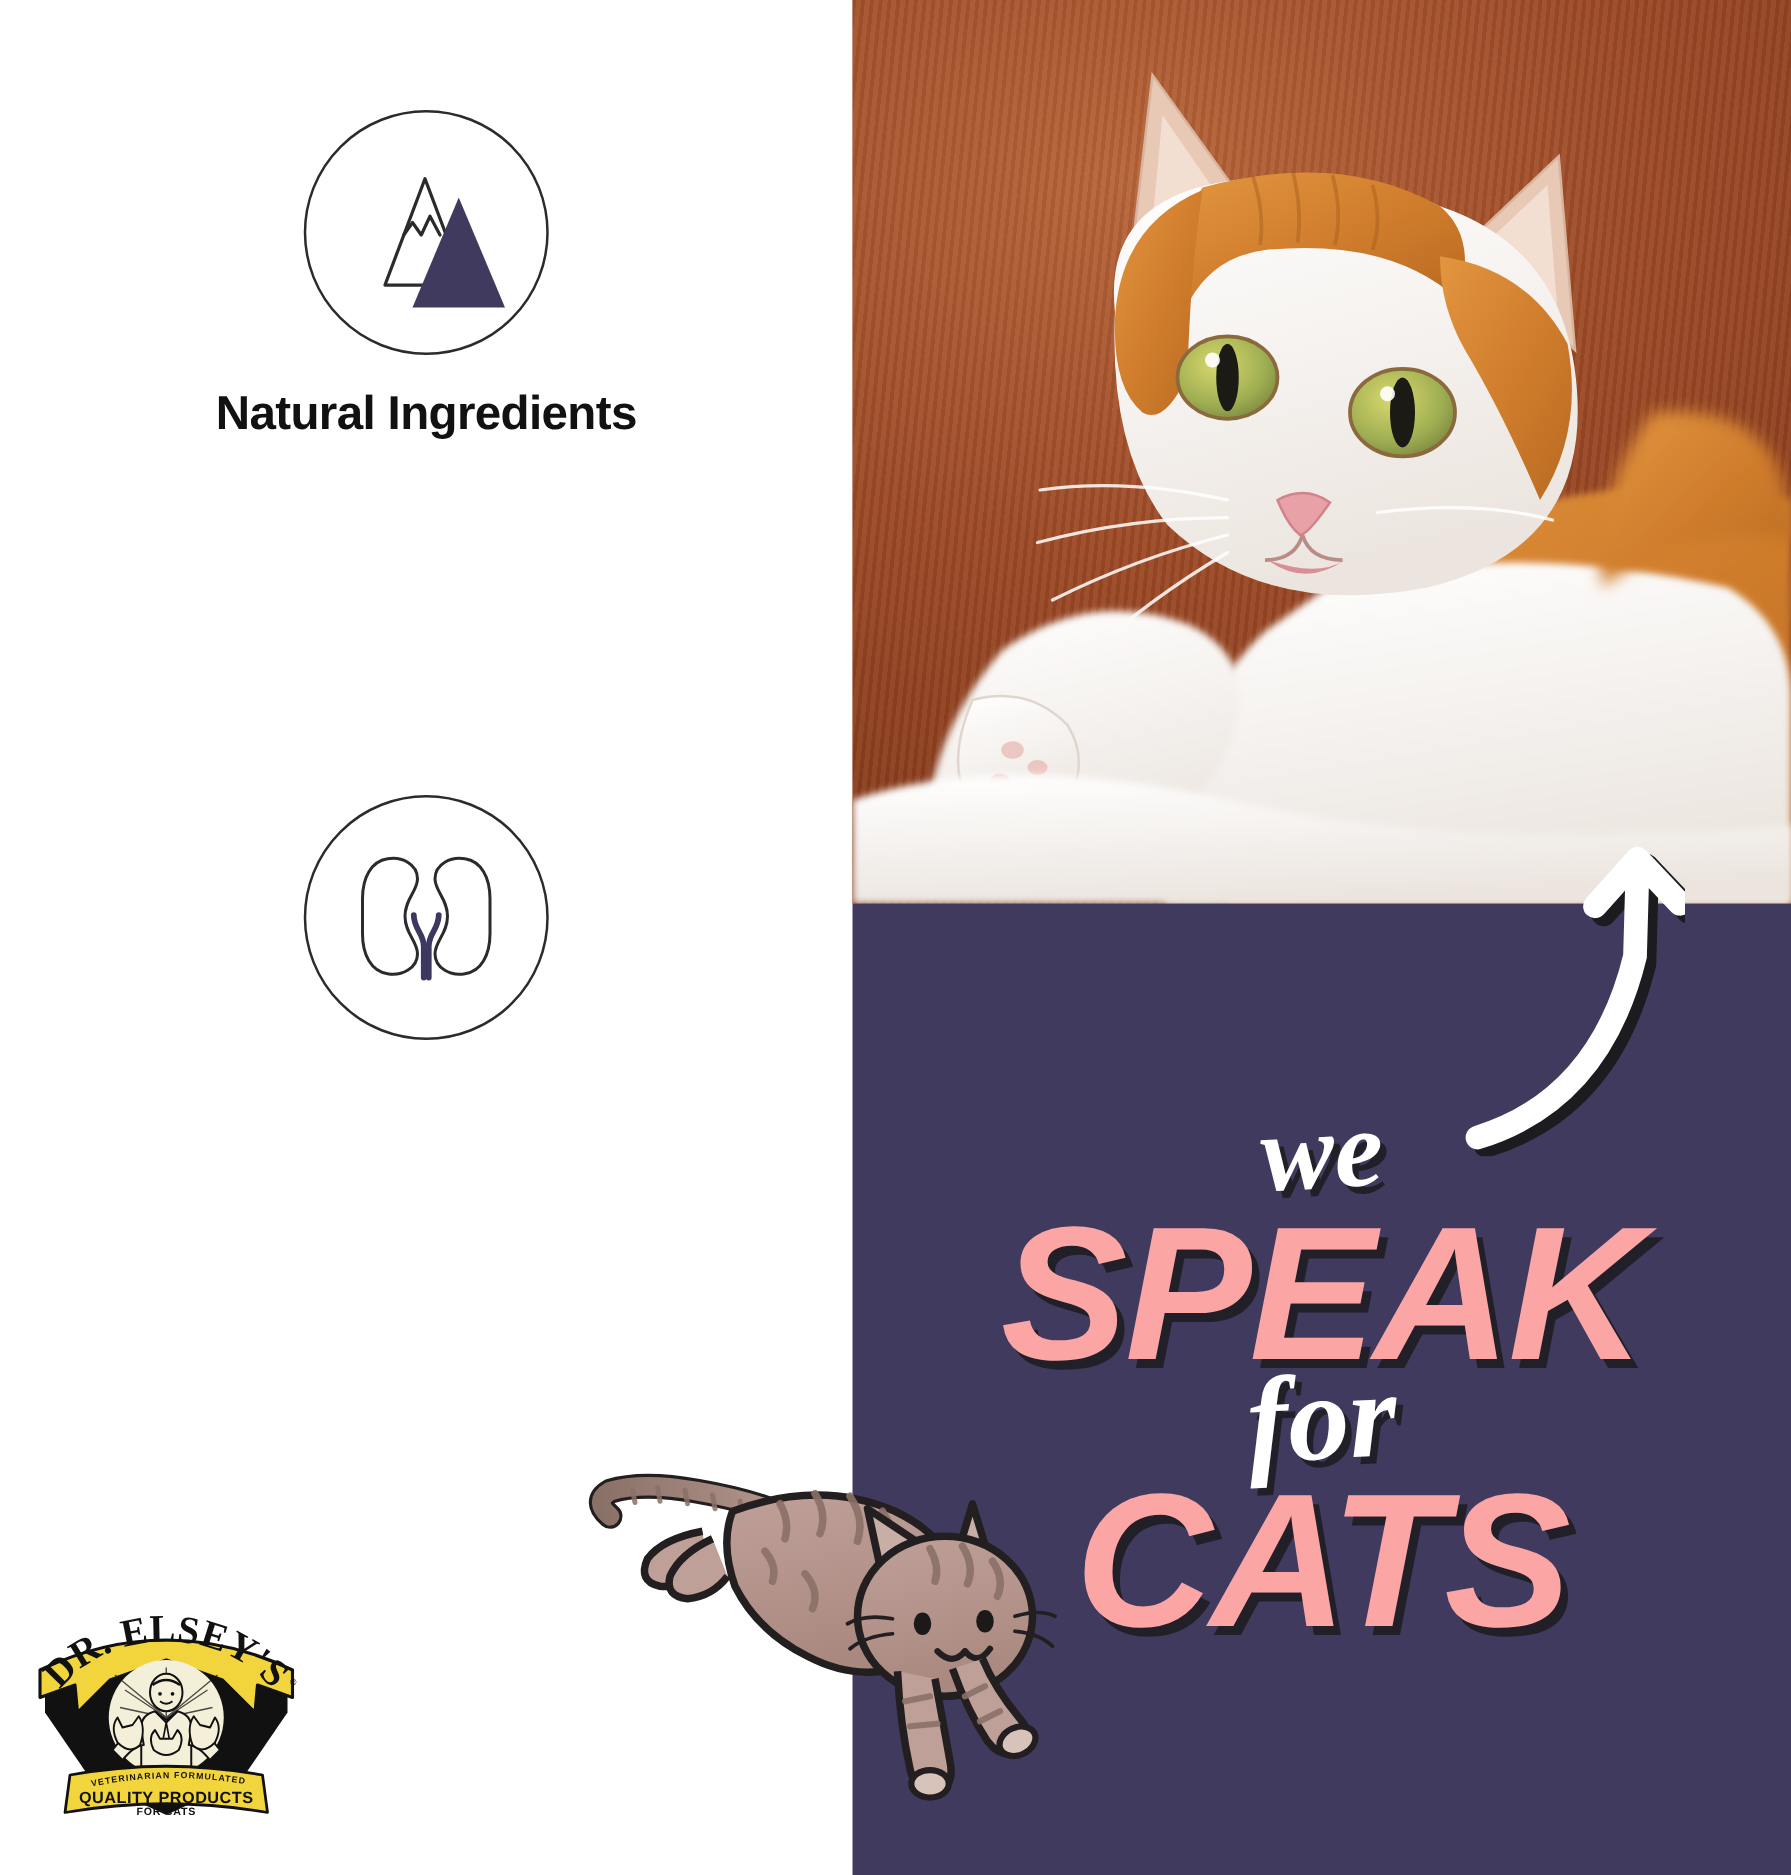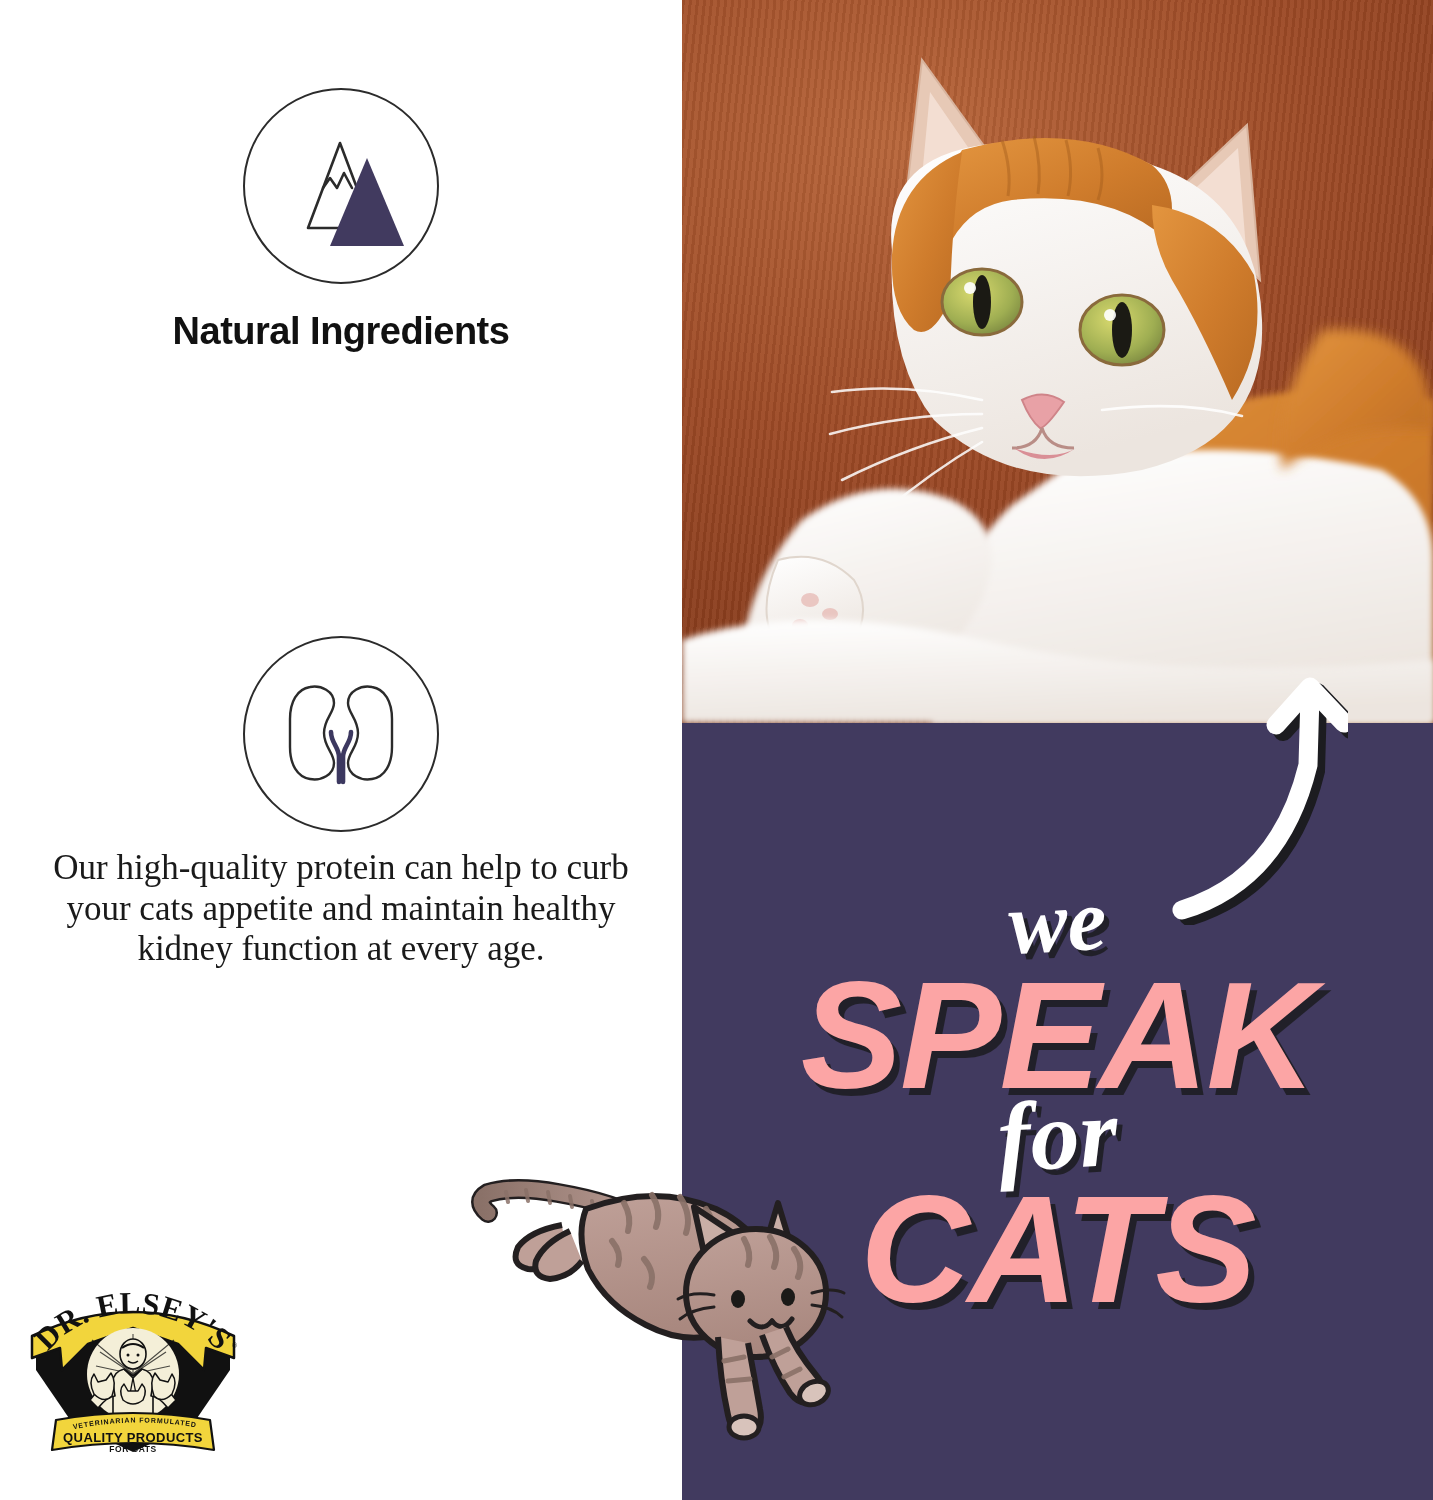--- a/index.html
+++ b/index.html
@@ -201,21 +201,20 @@
         <svg width="140" height="130" viewBox="0 0 140 130" aria-hidden="true">
 
           <path d="M63 34 C63 22 50 16 39 18 C26 20 19 33 19 50 L19 78 C19 95 26 108 39 110 C50 112 63 106 63 94 C63 84 53 78 53 64 C53 50 63 44 63 34 Z" fill="#ffffff" stroke="#2b2b2b" stroke-width="2.4" stroke-linejoin="round"></path>
 
           <path d="M77 34 C77 22 90 16 101 18 C114 20 121 33 121 50 L121 78 C121 95 114 108 101 110 C90 112 77 106 77 94 C77 84 87 78 87 64 C87 50 77 44 77 34 Z" fill="#ffffff" stroke="#2b2b2b" stroke-width="2.4" stroke-linejoin="round"></path>
 
           <path d="M60 63 C60 74 68 78 68 88 L68 113" fill="none" stroke="#3c3860" stroke-width="4.6" stroke-linecap="round"></path>
           <path d="M80 63 C80 74 72 78 72 88 L72 113" fill="none" stroke="#3c3860" stroke-width="4.6" stroke-linecap="round"></path>
         </svg>
       </div>
-      <div class="feature-body">Our high-quality protein can help to curb your cats appetite and maintain healthy kidney function at every age.</div>
     </div>
 
     <div class="logo">
       <svg viewBox="0 0 230 190" aria-hidden="true">
         <defs>
           <path id="arcTop" d="M30 78 A 100 82 0 0 1 200 78"></path>
           <path id="arcBanner" d="M52 156 Q115 142 182 154"></path>
         </defs>
 
         <polygon points="18,62 115,42 212,62 212,96 175,150 115,178 55,150 18,96" fill="#111111"></polygon>

